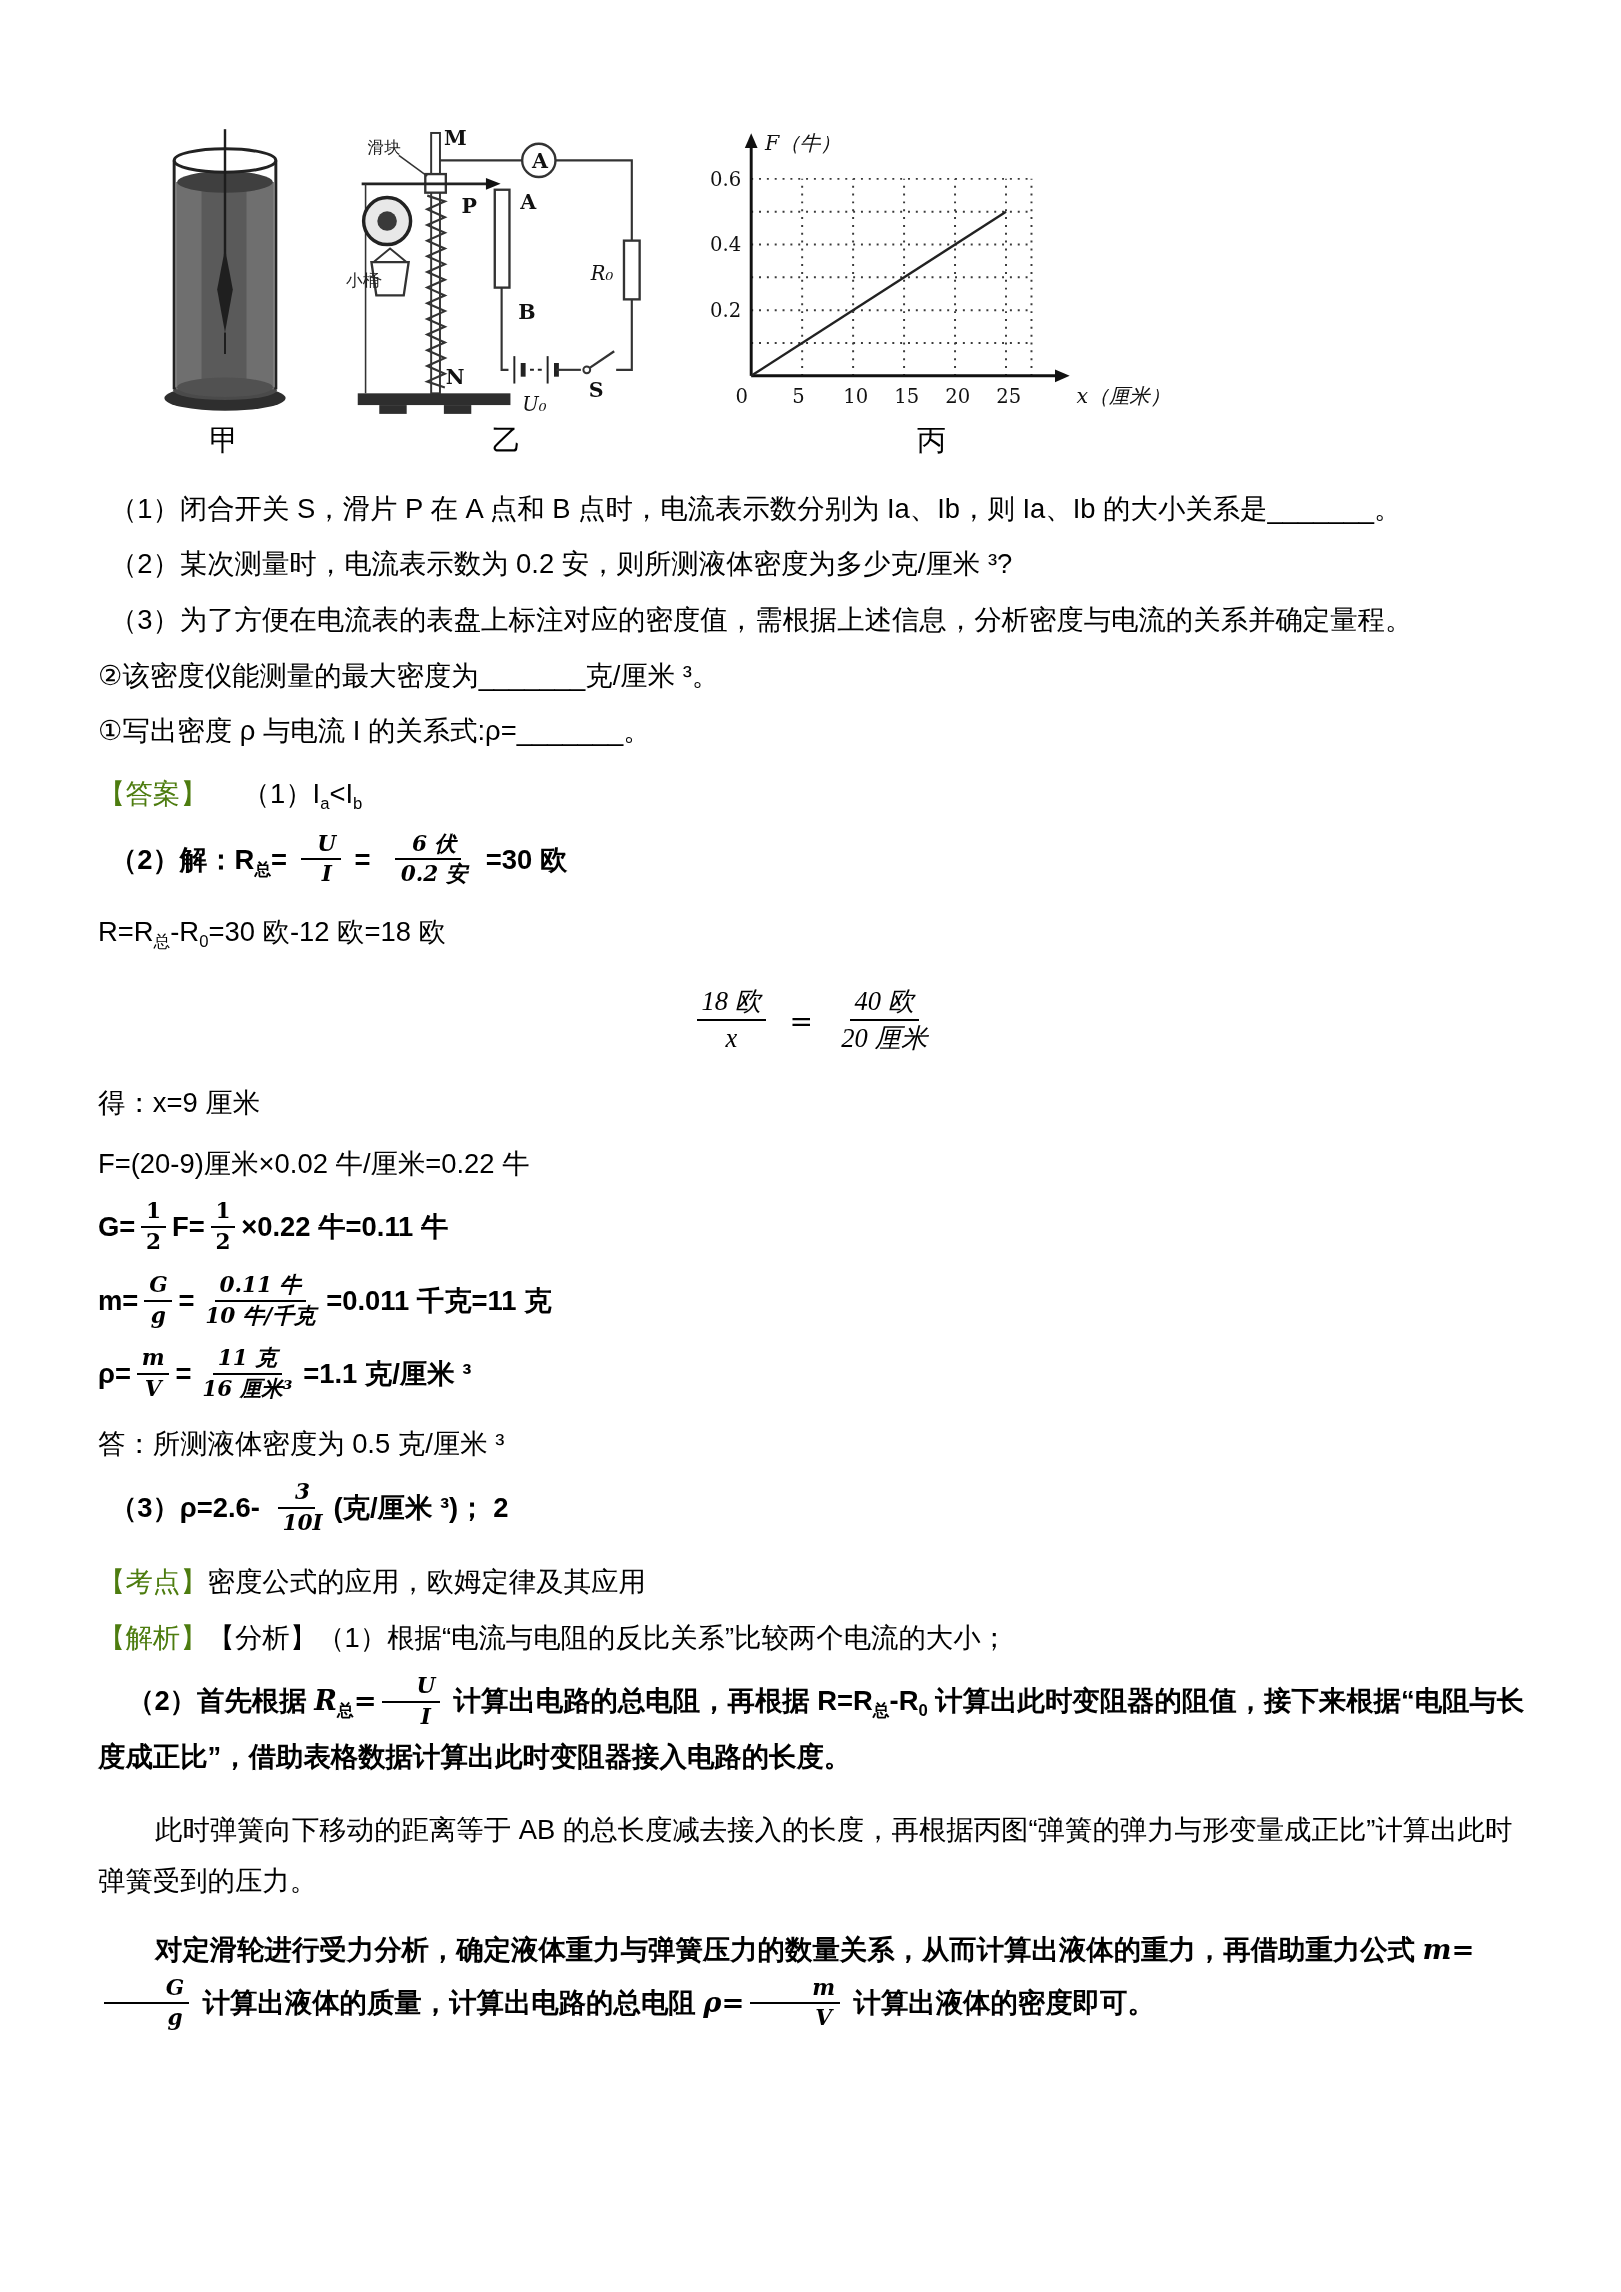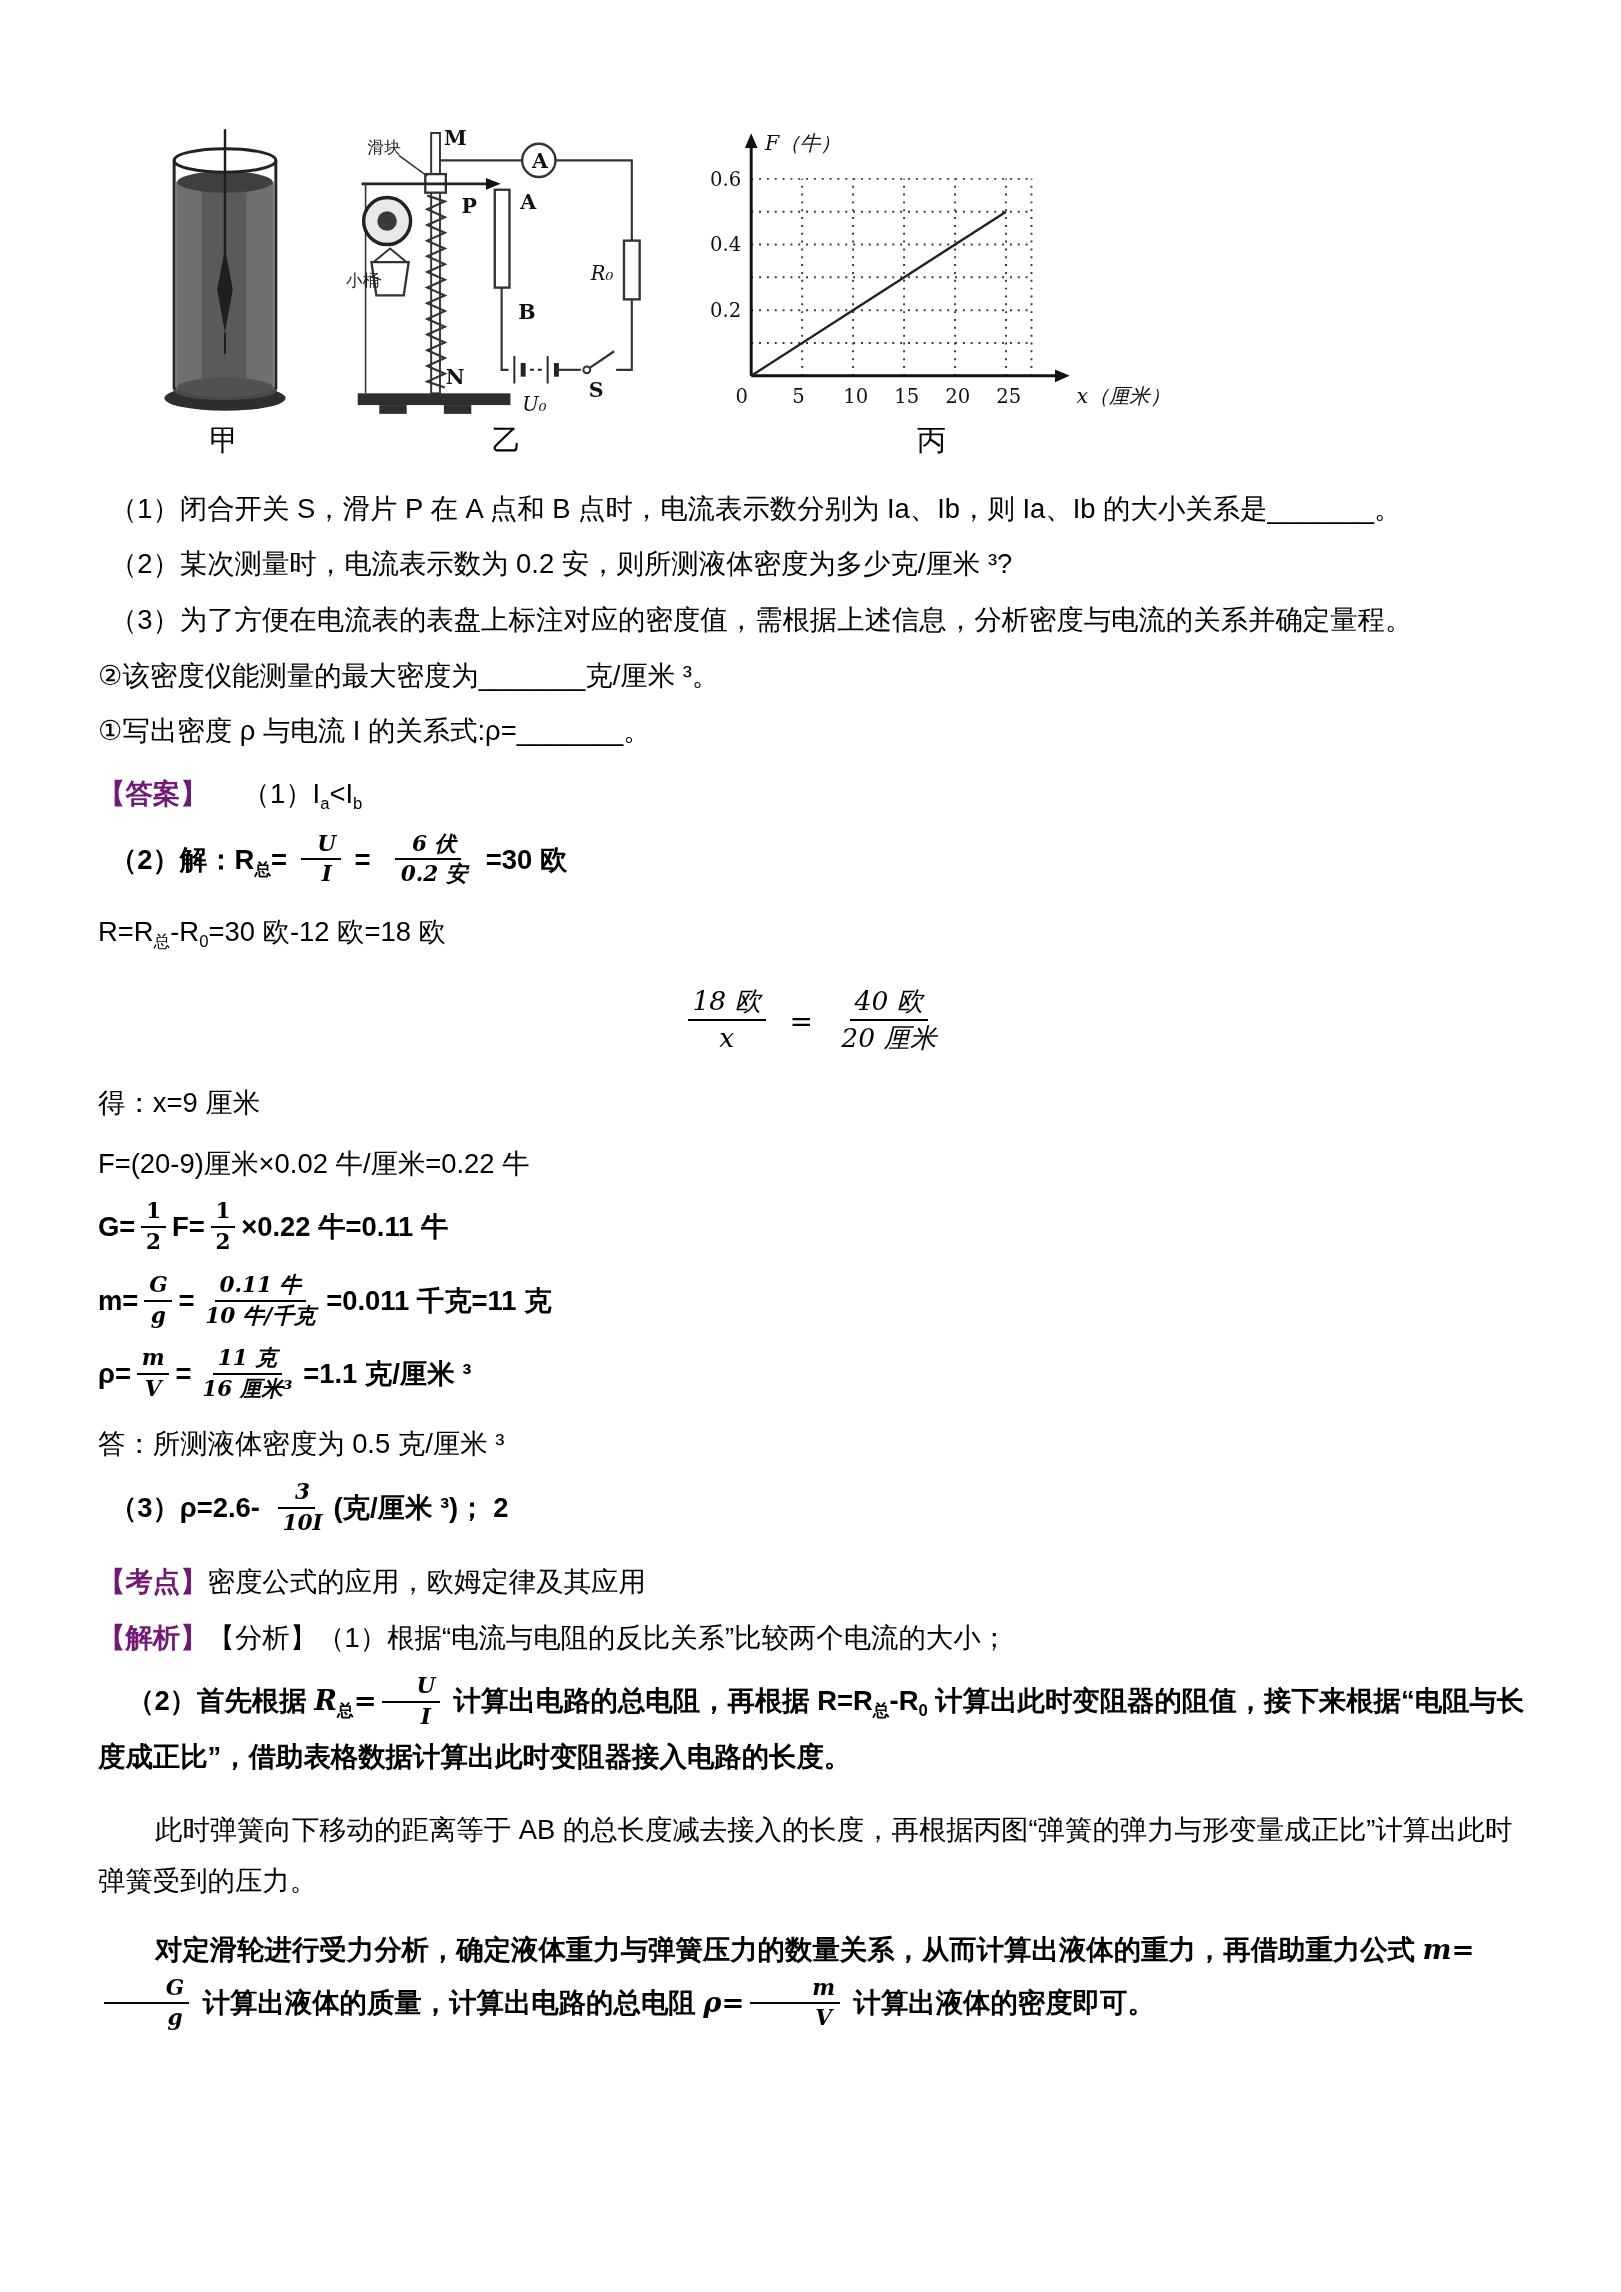--- a/index.html
+++ b/index.html
@@ -14,34 +14,34 @@
   .figs { display:flex; align-items:flex-end; margin:0 0 29px 39px; }
   .fig { display:flex; flex-direction:column; align-items:center; }
   .fig + .fig { margin-left:33px; }
   figcaption { font-size:29px; margin-top:3.9px; letter-spacing:2px; }
 
   p.line { margin-top:16.7px; line-height:1.42; }
   .ind1 { text-indent:11.8px; }
   .ind2 { text-indent:29px; }
   .ind3 { text-indent:57px; }
 
-  .tag-blue { color:#701a75; font-weight:bold; }
+  .tag-blue { color:#4d7c0f; font-weight:normal; }
   .tag-black { font-weight:normal; }
   .gap { display:inline-block; width:35px; }
 
   sub.sm { font-size:16.7px; }
   .var { font-family:"DejaVu Serif",serif; font-style:italic; }
 
   .frac { display:inline-flex; flex-direction:column; align-items:center;
           vertical-align:middle; margin:0 5.9px; font-family:"DejaVu Serif",serif;
           font-style:italic; font-size:21.6px; position:relative; top:-2px; }
   .frac .num { border-bottom:2px solid #000; padding:1px 4.9px 2px; line-height:1.15; white-space:nowrap; }
   .frac .den { padding:2px 4.9px 0; line-height:1.15; white-space:nowrap; }
   .frac.up { font-style:normal; }
-  .frac.big { font-size:26.5px; }
+  .frac.big { font-size:26.5px;font-family:Liberation Serif, serif; }
 
   .fline { margin-top:25.5px;font-weight:bold; }
   .center-eq { margin:33px 0 29px; text-align:center; font-size:28px; }
   .center-eq .eqsign { display:inline-block; margin:0 9.8px; vertical-align:middle; font-family:"DejaVu Serif",serif; }
   .sp-before-3 { margin-top:73px; }
 
   
   .grid   { stroke:#3a3a3a; stroke-width:2; stroke-dasharray:2 6; fill:none; }
   .axis   { stroke:#111; stroke-width:3; fill:none; }
   .axisfill { fill:#111; }

